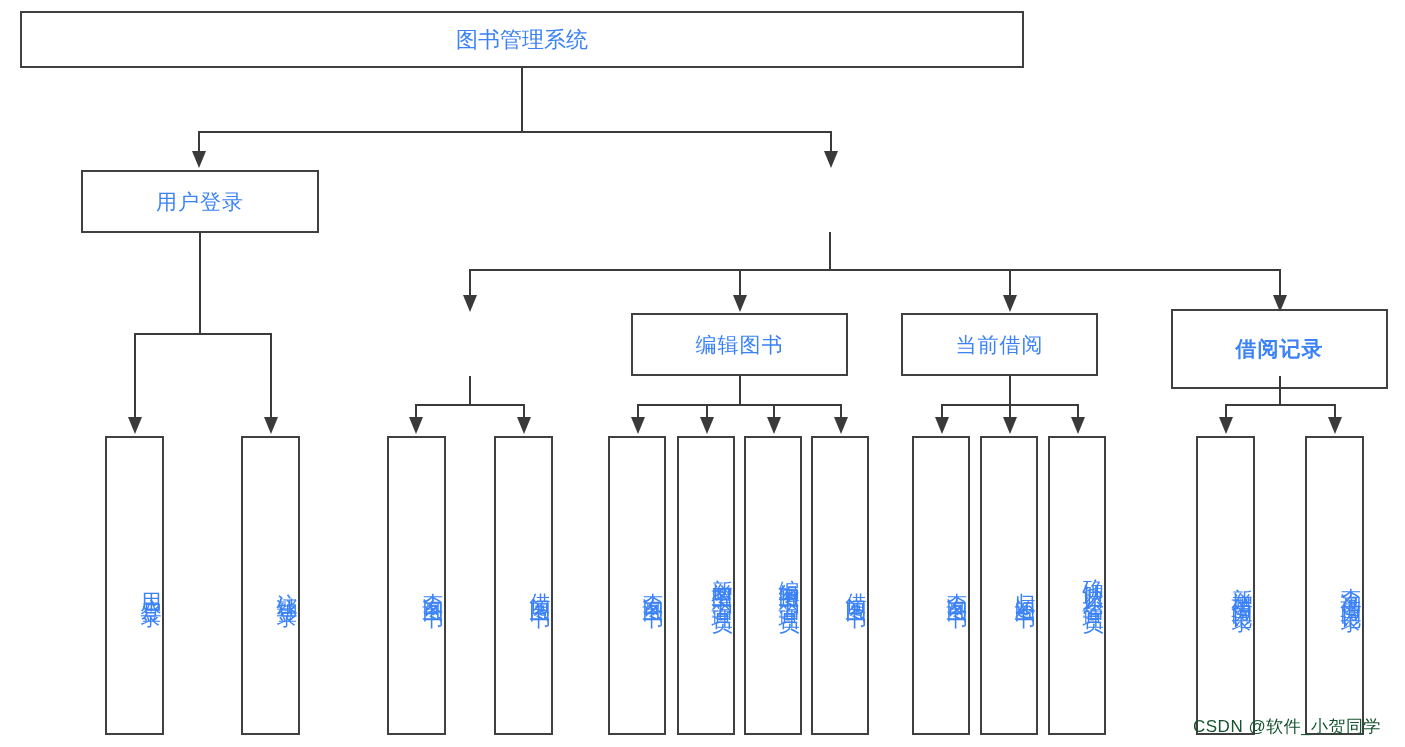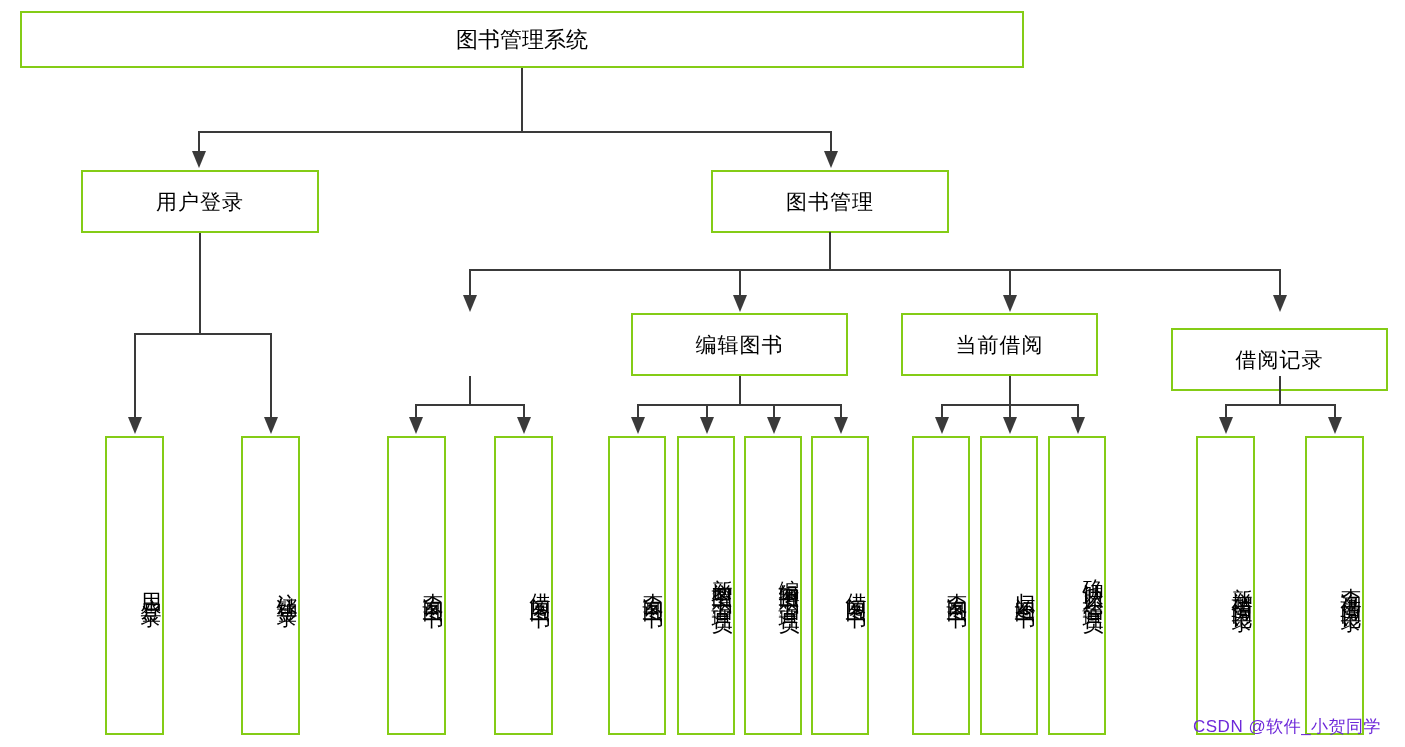--- a/index.html
+++ b/index.html
@@ -13,26 +13,26 @@
   #canvas {
     position: relative;
     width: 1405px;
     height: 747px;
     background: #ffffff;
     overflow: hidden;
   }
   .node {
     position: absolute;
     box-sizing: border-box;
-    border: 2px solid #84cc16;
+    border: 2px solid #404040;
     background: #ffffff;
     display: flex;
     align-items: center;
     justify-content: center;
-    color: #000000;
+    color: #3b82f6;
   }
   .node-h {
     font-size: 21px;
     letter-spacing: 1px;
     line-height: 1.1;
   }
   .node-root {
     font-size: 22px;
   }
   .node-v {
@@ -64,21 +64,21 @@
   .arrow {
     position: absolute;
     width: 0;
     height: 0;
     border-left: 7px solid transparent;
     border-right: 7px solid transparent;
     border-top: 17px solid #3a3a3a;
   }
   .watermark {
     position: absolute;
-    color: #6d28d9;
+    color: #14532d;
     font-size: 17px;
     white-space: nowrap;
     letter-spacing: 0.5px;
   }
 </style>
 </head>
 <body>
 
 <div id="canvas">
 
@@ -92,23 +92,20 @@
 
   <div class="edge-v" style="left:198px; top:131px; height:22px;"></div>
   <div class="arrow" style="left:192px; top:151px;"></div>
   <div class="edge-v" style="left:830px; top:131px; height:22px;"></div>
   <div class="arrow" style="left:824px; top:151px;"></div>
 
   <div class="node node-h" style="left:81px; top:170px; width:238px; height:63px;">
     <span>用户登录</span>
   </div>
 
-  <div class="node node-h" style="left:711px; top:170px; width:238px; height:63px;">
-    <span>图书管理</span>
-  </div>
 
   <div class="edge-v" style="left:199px; top:233px; height:101px;"></div>
   <div class="edge-h" style="left:134px; top:333px; width:137px;"></div>
   <div class="edge-v" style="left:134px; top:333px; height:86px;"></div>
   <div class="arrow" style="left:128px; top:417px;"></div>
   <div class="edge-v" style="left:270px; top:333px; height:86px;"></div>
   <div class="arrow" style="left:264px; top:417px;"></div>
 
   <div class="node node-v" style="left:105px; top:436px; width:59px; height:299px;">
     <span>用户登录</span>
@@ -131,21 +128,21 @@
 
   <div class="edge-v" style="left:1279px; top:269px; height:28px;"></div>
   <div class="arrow" style="left:1273px; top:295px;"></div>
 
   <div class="node node-h" style="left:631px; top:313px; width:217px; height:63px;">
     <span>编辑图书</span>
   </div>
   <div class="node node-h" style="left:901px; top:313px; width:197px; height:63px;">
     <span>当前借阅</span>
   </div>
-  <div class="node node-h" style="left:1171px; top:328px; width:217px; height:63px;">
+  <div class="node node-h" style="left:1171px; top:309px; width:217px; height:80px;font-weight:bold;">
     <span>借阅记录</span>
   </div>
 
   <div class="edge-v" style="left:469px; top:376px; height:29px;"></div>
   <div class="edge-h" style="left:415px; top:404px; width:109px;"></div>
   <div class="edge-v" style="left:415px; top:404px; height:15px;"></div>
   <div class="arrow" style="left:409px; top:417px;"></div>
   <div class="edge-v" style="left:523px; top:404px; height:15px;"></div>
   <div class="arrow" style="left:517px; top:417px;"></div>
 

